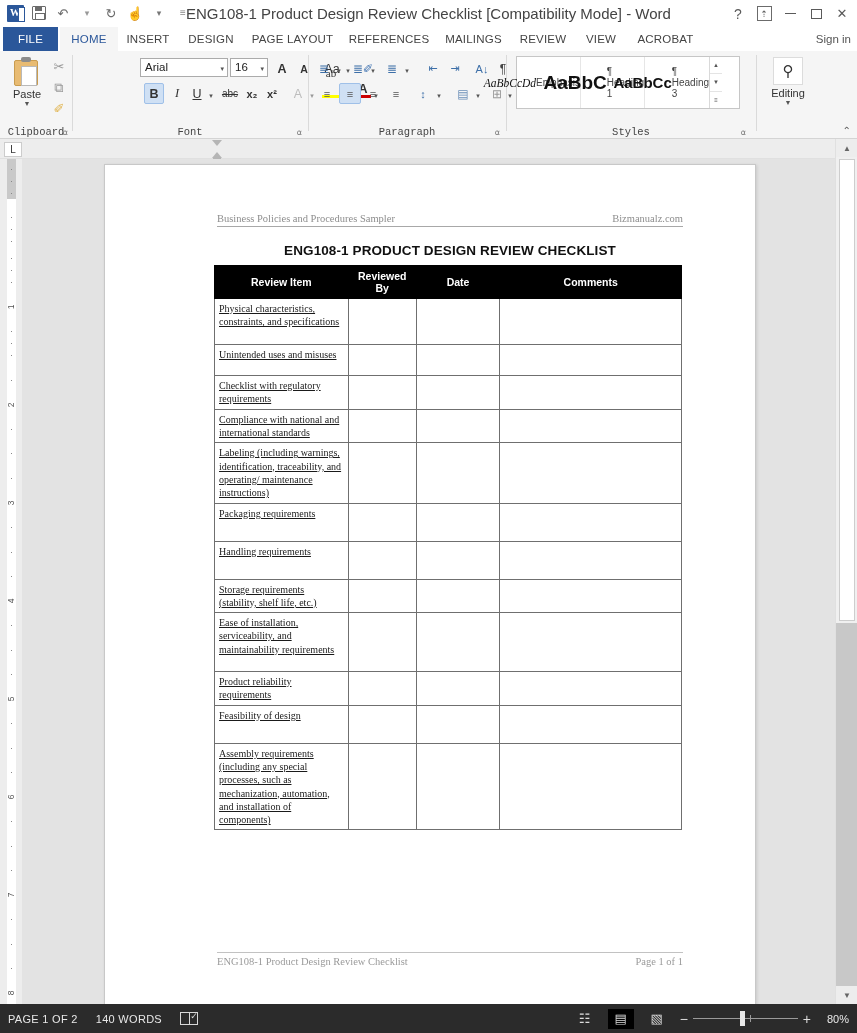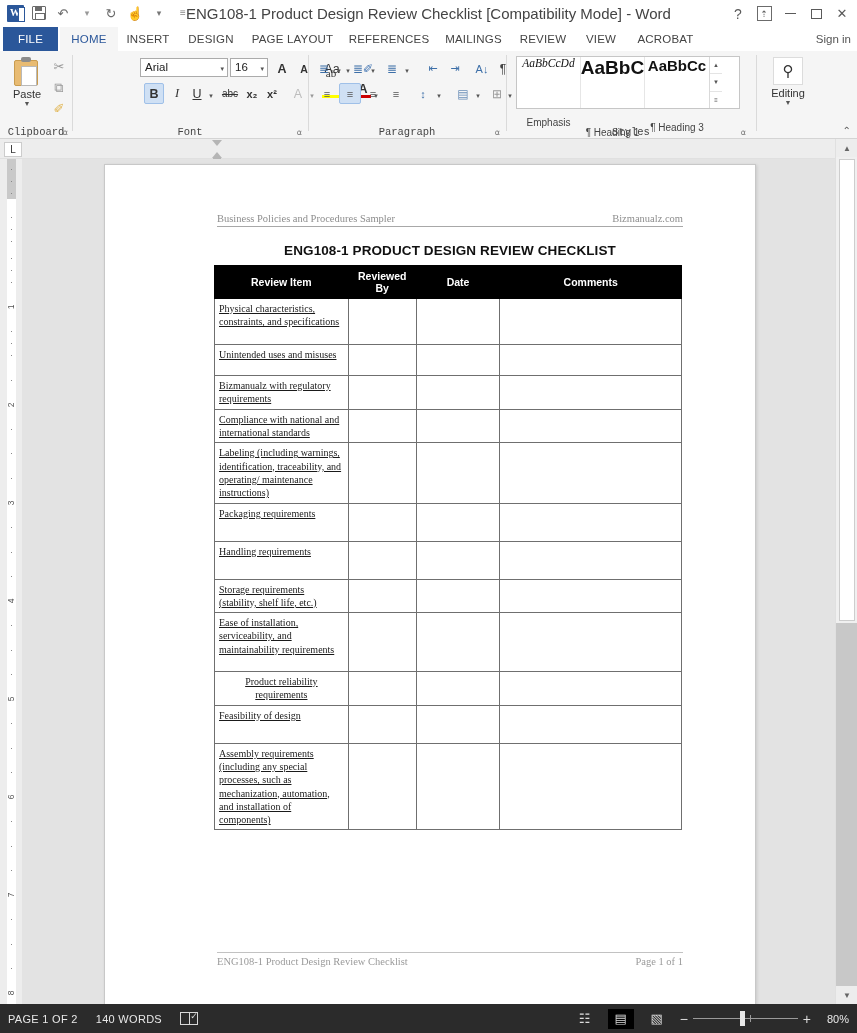--- a/index.html
+++ b/index.html
@@ -93,21 +93,21 @@
   }
   .ddcaret { position: absolute; right: 3px; top: 6px; font-size: 7px; color: #555; }
   .fbtn {
     position: absolute; height: 21px; display: flex; align-items: center; justify-content: center;
     font-size: 12.5px; color: #333;
   }
   .fbtn.on { background: #cfe0f4; border: 1px solid #9fc0e8; border-radius: 2px; }
 
   
   .sgal { position: absolute; top: 5px; height: 53px; background: #fff; border: 1px solid #c6c6c6; display: flex; }
-  .scell { width: 64px; height: 51px; display: flex; flex-direction: column; align-items: center; justify-content: space-between; border-right: 1px solid #e6e6e6; gap: 48px;}
+  .scell { width: 64px; height: 51px; display: flex; flex-direction: row; align-items: center; justify-content: flex-end; border-right: 1px solid #e6e6e6;}
   .scell .prev { font-size: 12px; color: #111; height: 26px; display:flex; align-items:center;}
   .scell .nm { font-size: 10px; color: #444; }
   .sarrows { width: 13px; height: 51px; display: flex; flex-direction: column; border-left: 1px solid #d9d9d9; }
   .sarrows div { flex: 1; display: flex; align-items: center; justify-content: center; font-size: 6px; color: #555; border-bottom: 1px solid #e4e4e4;}
 
   
   .editing { position: absolute; top: 6px; width: 50px; text-align: center; }
   .edit-ico { width: 30px; height: 28px; margin: 0 auto; border: 1px solid #dcdcdc; background:#fff; display: flex; align-items: center; justify-content: center; font-size: 15px; color: #333;}
   .collapse { position: absolute; right: 6px; bottom: 2px; font-size: 10px; color: #555; }
 
@@ -488,21 +488,21 @@
               <td class="c3"></td>
               <td class="c4"></td>
             </tr>
             <tr style="height: 31px;">
               <td class="c1">Unintended uses and misuses</td>
               <td class="c2"></td>
               <td class="c3"></td>
               <td class="c4"></td>
             </tr>
             <tr style="height: 31px;">
-              <td class="c1">Bizmanualz with regulatory requirements</td>
+              <td class="c1">Checklist with regulatory requirements</td>
               <td class="c2"></td>
               <td class="c3"></td>
               <td class="c4"></td>
             </tr>
             <tr style="height: 31px;">
               <td class="c1">Compliance with national and international standards</td>
               <td class="c2"></td>
               <td class="c3"></td>
               <td class="c4"></td>
             </tr>
@@ -529,21 +529,21 @@
               <td class="c2"></td>
               <td class="c3"></td>
               <td class="c4"></td>
             </tr>
             <tr style="height: 59px;">
               <td class="c1">Ease of installation, serviceability, and maintainability requirements</td>
               <td class="c2"></td>
               <td class="c3"></td>
               <td class="c4"></td>
             </tr>
-            <tr style="height: 31px; text-align: center;">
+            <tr style="height: 31px;">
               <td class="c1">Product reliability requirements</td>
               <td class="c2"></td>
               <td class="c3"></td>
               <td class="c4"></td>
             </tr>
             <tr style="height: 38px;">
               <td class="c1">Feasibility of design</td>
               <td class="c2"></td>
               <td class="c3"></td>
               <td class="c4"></td>

